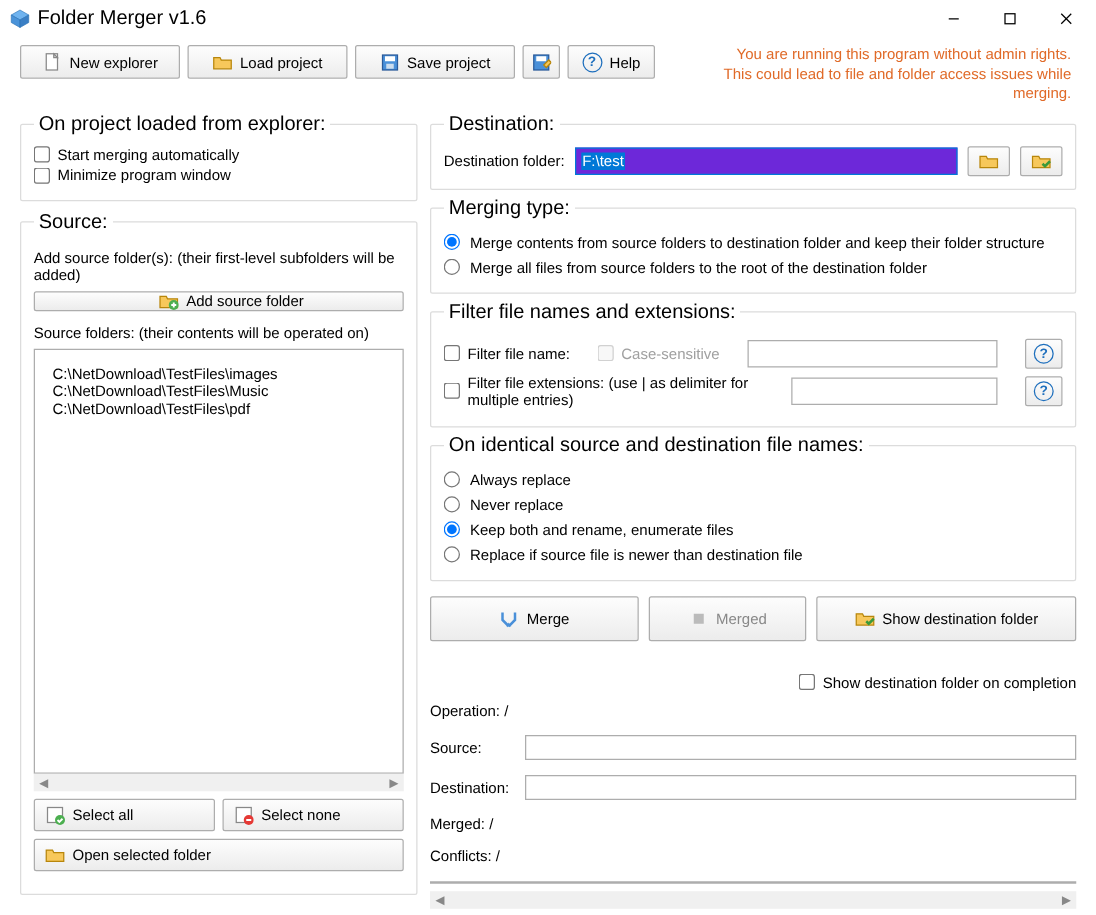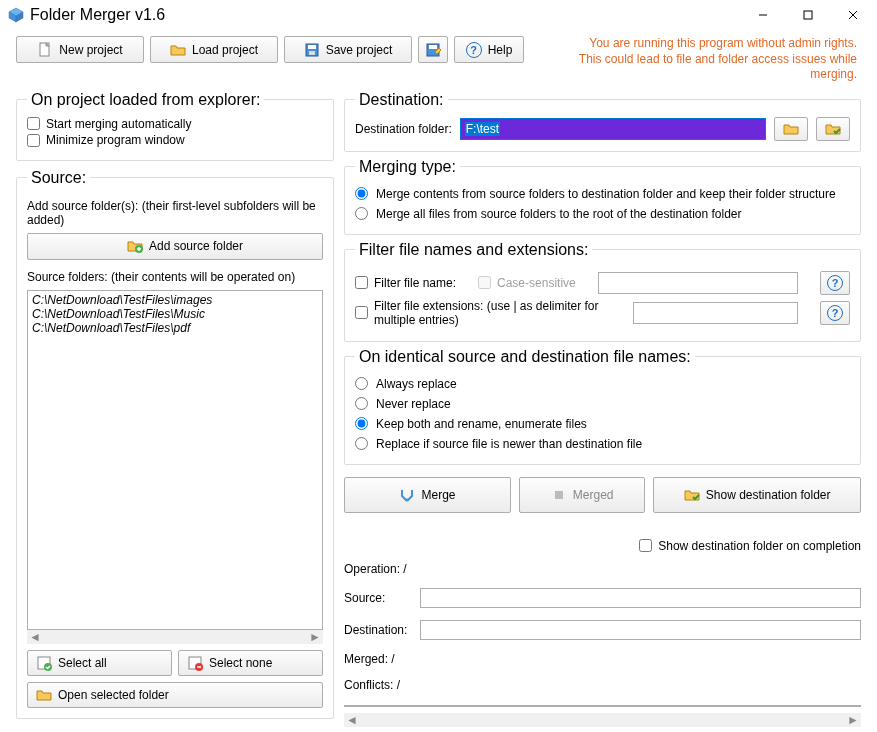--- a/index.html
+++ b/index.html
@@ -17,22 +17,22 @@
 fieldset { border: 1px solid #dcdcdc; border-radius: 2px; margin: 0; padding: 8px 10px 10px 10px; }
 legend { padding: 0 4px; color: #000; font-size: 16px; }
 .main-cols { display: flex; gap: 10px; flex: 1; margin-top: 8px; min-height: 0; }
 .left { width: 318px; display: flex; flex-direction: column; gap: 8px; }
 .right { flex: 1; display: flex; flex-direction: column; gap: 6px; min-height: 0; }
 .chk-wrap { display: inline-flex; align-items: center; gap: 6px; }
 input[type=checkbox] { width: 13px; height: 13px; margin: 0; }
 input[type=radio] { width: 13px; height: 13px; margin: 0; }
 .radio-row { display: flex; align-items: center; gap: 8px; padding: 3px 0; }
 .subhead { margin: 4px 0 6px 0; }
-.add-folder-btn { width: 100%; height: 27px; padding-left: 28px; }
-.listbox { width: 100%; height: 340px; border: 1px solid #adadad; background: #fff; overflow: auto; padding: 2px; font-style: italic; }
+.add-folder-btn { width: 100%; height: 16px; padding-left: 28px; }
+.listbox { width: 100%; height: 340px; border: 1px solid #adadad; background: #fff; overflow: auto; padding: 12px; }
 .list-item { padding: 0 2px; white-space: nowrap; }
 .btn-grid { display: grid; grid-template-columns: 1fr 1fr; gap: 6px; margin-top: 6px; }
 .btn-grid .btn { justify-content: flex-start; padding-left: 8px; height: 26px; }
 .btn-grid .btn.full { grid-column: 1 / span 2; }
 .dest-row { display: flex; align-items: center; gap: 8px; }
 .small-btn { width: 34px; height: 24px; }
 .filter-row { display: flex; align-items: center; gap: 22px; margin: 4px 0; }
 .filter-row .txt { flex: 1; height: 22px; border: 1px solid #adadad; padding: 2px 4px; background: #fff; }
 .help-btn { width: 30px; height: 24px; display: flex; align-items: center; justify-content: center; background: linear-gradient(#fdfdfd,#ececec); border: 1px solid #adadad; border-radius: 2px; cursor: pointer; }
 .help-glyph { width: 16px; height: 16px; border-radius: 50%; border: 1px solid #1e6fbd; color: #1e6fbd; display: flex; align-items: center; justify-content: center; font-size: 11px; font-weight: bold; }
@@ -83,21 +83,21 @@
 <div class="content">
 
   <div class="top-toolbar">
     <button class="btn btn-wide">
       <span class="icon">
           <svg viewBox="0 0 16 16">
             <rect x="3" y="1" width="9" height="13" fill="#fff" stroke="#888"></rect>
             <polygon points="9,1 12,4 9,4" fill="#ddd" stroke="#888"></polygon>
           </svg>
         </span>
-      <span>New project</span>
+      <span>New explorer</span>
     </button>
     <button class="btn btn-wide">
       <span class="icon">
           <svg viewBox="0 0 16 16">
             <path d="M1 4h5l1 2h8v7H1z" fill="#f7c85b" stroke="#b8860b"></path>
           </svg>
         </span>
       <span>Load project</span>
     </button>
     <button class="btn btn-wide">

